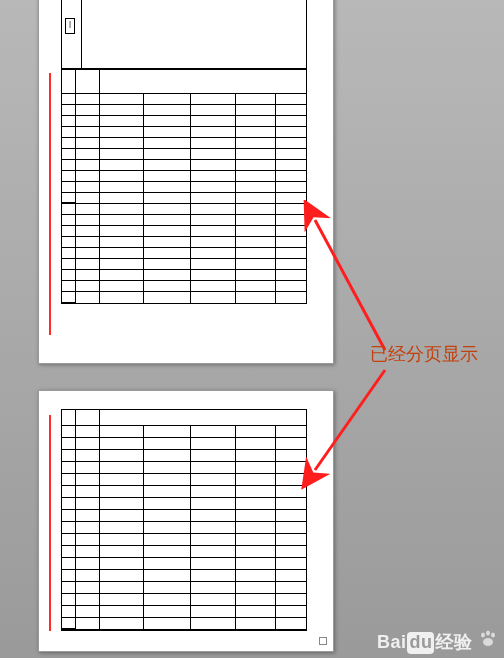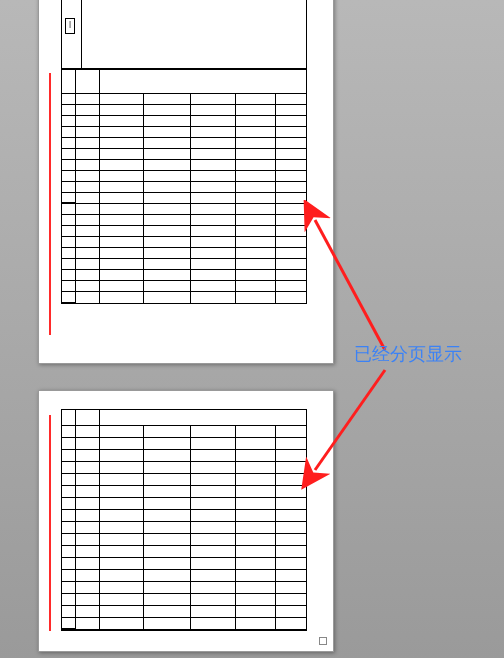--- a/index.html
+++ b/index.html
@@ -120,23 +120,23 @@
       position: absolute;
       right: 6px;
       bottom: 6px;
       width: 8px; height: 8px;
       border: 1px solid #888;
     }
 
     
     .annotation-text {
       position: absolute;
-      left: 354px;
+      left: 370px;
       top: 342px;
-      color: #3b82f6;
+      color: #c2410c;
       font-size: 18px;
       white-space: nowrap;
     }
     .arrow {
       position: absolute;
       pointer-events: none;
     }
 
     
     .watermark {
@@ -550,13 +550,26 @@
     <marker id="ah2" markerWidth="10" markerHeight="10" refX="2" refY="5" orient="auto">
       <polygon points="0,0 10,5 0,10 3,5" fill="#ff1e1e"></polygon>
     </marker>
   </defs>
   <line x1="85" y1="10" x2="15" y2="110" stroke="#ff1e1e" stroke-width="3" marker-end="url(#ah2)"></line>
 </svg>
 
 <div class="annotation-text">已经分页显示</div>
 
 <div class="watermark">
+  <div class="brand">
+    <span>Bai</span><span class="du">du</span><span>经验</span>
+    <span class="paw">
+      <svg width="20" height="18" viewBox="0 0 20 18">
+          <g fill="rgba(255,255,255,0.8)">
+            <ellipse cx="5" cy="5" rx="2" ry="2.5"></ellipse>
+            <ellipse cx="10" cy="3" rx="2" ry="2.5"></ellipse>
+            <ellipse cx="15" cy="5" rx="2" ry="2.5"></ellipse>
+            <ellipse cx="10" cy="12" rx="5" ry="4"></ellipse>
+          </g>
+        </svg>
+    </span>
+  </div>
 </div>
 
 </body></html>

